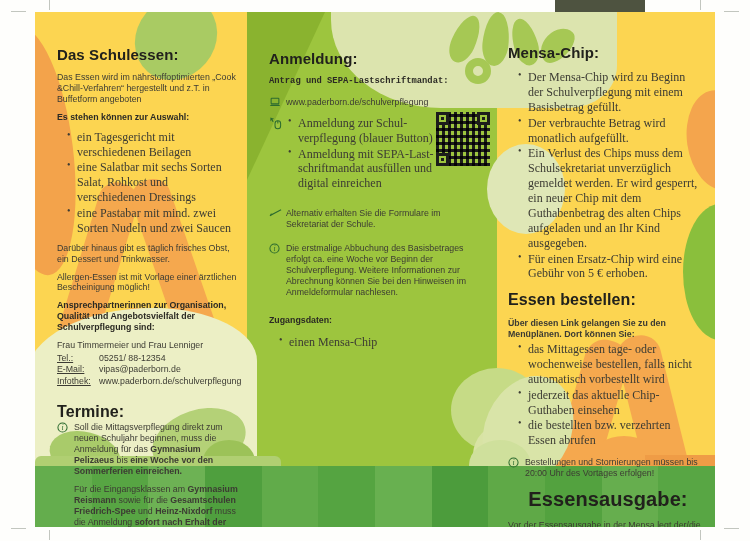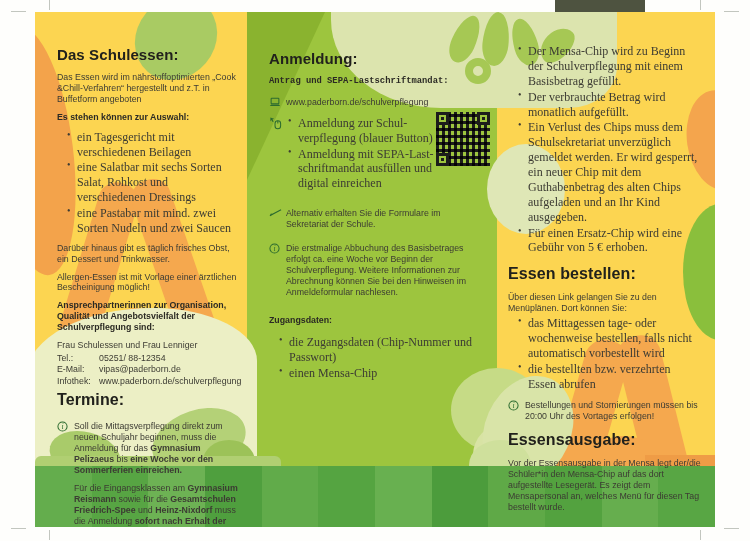--- a/index.html
+++ b/index.html
@@ -70,21 +70,21 @@
 
   .h1{font-size:15px;font-weight:bold;color:#21211c;margin:0 0 9px;letter-spacing:.1px;}
   .body{font-size:8.8px;line-height:1.24;color:#3c3b33;margin:0 0 7px;}
   .b{font-weight:bold;}
   .subhead{font-weight:bold;color:#2b2a24;}
   ul.blt{list-style:none;margin:0 8px 7px;padding:0;font-size:12px;line-height:1.24;color:#3c3b33;font-family:Liberation Serif, serif;}
   ul.blt li{position:relative;padding-left:12px;margin:0 0 1px;}
   ul.blt li::before{content:"\2022";position:absolute;left:2px;top:-1px;font-size:10px;}
 
   .contact-row{display:flex;font-size:8.8px;line-height:1.3;color:#3c3b33;}
-  .contact-row .lbl{width:42px;flex:none;}
+  .contact-row .lbl{width:42px;flex:none;text-decoration:underline;}
 
   .iconrow{position:relative;padding-left:17px;margin:0 0 7px;}
   .iconrow .ic{position:absolute;left:0;top:0;}
   .linkrow{margin-bottom:8px;}
   .ic svg{display:block;}
 
   .steps-wrap{position:relative;}
   .steps-wrap ul{width:152px;}
   .qr{position:absolute;left:167px;top:-4px;width:54px;height:54px;z-index:4;
       background:
@@ -167,34 +167,34 @@
       <p class="body">Das Essen wird im nährstoffoptimierten „Cook &amp;Chill-Verfahren“ hergestellt und z.T. in Buffetform angeboten</p>
       <p class="body subhead">Es stehen können zur Auswahl:</p>
       <ul class="blt">
           <li>ein Tagesgericht mit verschiedenen Beilagen</li>
           <li>eine Salatbar mit sechs Sorten Salat, Rohkost und verschiedenen Dressings</li>
           <li>eine Pastabar mit mind. zwei Sorten Nudeln und zwei Saucen</li>
         </ul>
       <p class="body">Darüber hinaus gibt es täglich frisches Obst, ein Dessert und Trinkwasser.</p>
       <p class="body">Allergen-Essen ist mit Vorlage einer ärztlichen Bescheinigung möglich!</p>
       <p class="body subhead">Ansprechpartnerinnen zur Organisation, Qualität und Angebotsvielfalt der Schulverpflegung sind:</p>
-      <p class="body" style="margin-bottom:2px;">Frau Schulessen und Frau Lenniger</p>
+      <p class="body" style="margin-bottom:2px;">Frau Timmermeier und Frau Lenniger</p>
       <div class="contact-row">
         <span class="lbl">Tel.:</span>
         <span>05251/ 88-12354</span>
       </div>
       <div class="contact-row">
         <span class="lbl">E-Mail:</span>
         <span>vipas@paderborn.de</span>
       </div>
-      <div class="contact-row" style="margin-bottom:4px;">
+      <div class="contact-row" style="margin-bottom:16px;">
         <span class="lbl">Infothek:</span>
         <span>www.paderborn.de/schulverpflegung</span>
       </div>
-      <div class="h1" style="font-size:16px;margin-bottom:12px;">Termine:</div>
+      <div class="h1" style="font-size:16px;margin-bottom:1px;">Termine:</div>
       <p class="body iconrow">
         <span class="ic">
           <svg width="11" height="11" viewBox="0 0 12 12">
               <circle cx="6" cy="6" r="5" fill="none" stroke="#2c6b2f" stroke-width="1.1"></circle>
               <text x="6" y="8.8" font-size="8.5" font-style="italic" font-family="Liberation Serif, serif" text-anchor="middle" fill="#2c6b2f">i</text>
             </svg>
         </span>
         <span><span>Soll die Mittagsverpflegung direkt zum neuen Schuljahr beginnen, muss die Anmeldung für das </span><span class="b">Gymnasium Pelizaeus</span><span> bis </span><span class="b">eine Woche vor den Sommerferien einreichen.</span></span>
       </p>
       <p class="body" style="padding-left:17px;"><span><span>Für die Eingangsklassen am </span><span class="b">Gymnasium Reismann</span><span> sowie für die </span><span class="b">Gesamtschulen Friedrich-Spee</span><span> und </span><span class="b">Heinz-Nixdorf</span><span> muss die Anmeldung </span><span class="b">sofort nach Erhalt der Schulaufnahmebestätigung</span><span> eingereicht werden.</span></span></p>
@@ -247,45 +247,46 @@
               <circle cx="6" cy="6" r="5" fill="none" stroke="#2c6b2f" stroke-width="1.1"></circle>
               <text x="6" y="8.8" font-size="8.5" font-style="italic" font-family="Liberation Serif, serif" text-anchor="middle" fill="#2c6b2f">i</text>
             </svg>
         </span>
         <span>Die erstmalige Abbuchung des Basisbetrages erfolgt ca. eine Woche vor Beginn der Schulverpflegung. Weitere Informationen zur Abrechnung können Sie bei den Hinweisen im Anmeldeformular nachlesen.</span>
       </p>
       <div class="gap10"></div>
       <p class="body subhead">Zugangsdaten:</p>
       <div class="gap3"></div>
       <ul class="blt">
-          <li>die Zugangsdaten (Chip-Nummer und Passwort)</li>
           <li>einen Mensa-Chip</li>
         </ul>
     </div>
 
     <div class="col col3">
+      <div class="h1">Mensa-Chip:</div>
       <ul class="blt" style="margin-bottom:10px;">
           <li>Der Mensa-Chip wird zu Beginn der Schulverpflegung mit einem Basisbetrag gefüllt.</li>
           <li>Der verbrauchte Betrag wird monatlich aufgefüllt.</li>
           <li>Ein Verlust des Chips muss dem Schulsekretariat unverzüglich gemeldet werden. Er wird gesperrt, ein neuer Chip mit dem Guthabenbetrag des alten Chips aufgeladen und an Ihr Kind ausgegeben.</li>
           <li>Für einen Ersatz-Chip wird eine Gebühr von 5 € erhoben.</li>
         </ul>
       <div class="h1" style="font-size:16px;">Essen bestellen:</div>
-      <p class="body" style="margin-bottom:2px;">Über diesen Link gelangen Sie zu den Menüplänen. Dort können Sie:</p>
+      <p class="body" style="margin-bottom:2px;font-weight:bold;">Über diesen Link gelangen Sie zu den Menüplänen. Dort können Sie:</p>
       <ul class="blt" style="margin-bottom:9px;">
           <li>das Mittagessen tage- oder wochenweise bestellen, falls nicht automatisch vorbestellt wird</li>
+          <li>jederzeit das aktuelle Chip-Guthaben einsehen</li>
           <li>die bestellten bzw. verzehrten Essen abrufen</li>
         </ul>
       <p class="body iconrow" style="margin-bottom:9px;">
         <span class="ic">
           <svg width="11" height="11" viewBox="0 0 12 12">
               <circle cx="6" cy="6" r="5" fill="none" stroke="#2c6b2f" stroke-width="1.1"></circle>
               <text x="6" y="8.8" font-size="8.5" font-style="italic" font-family="Liberation Serif, serif" text-anchor="middle" fill="#2c6b2f">i</text>
             </svg>
         </span>
         <span>Bestellungen und Stornierungen müssen bis 20:00 Uhr des Vortages erfolgen!</span>
       </p>
-      <div class="h1" style="font-size:16px;">Essensausgabe:</div>
+      <div class="h1" style="font-size:20px;text-align:center;">Essensausgabe:</div>
       <p class="body">Vor der Essensausgabe in der Mensa legt der/die Schüler*in den Mensa-Chip auf das dort aufgestellte Lesegerät. Es zeigt dem Mensapersonal an, welches Menü für diesen Tag bestellt wurde.</p>
     </div>
 
   </div>
 </div>
 
 </body></html>

